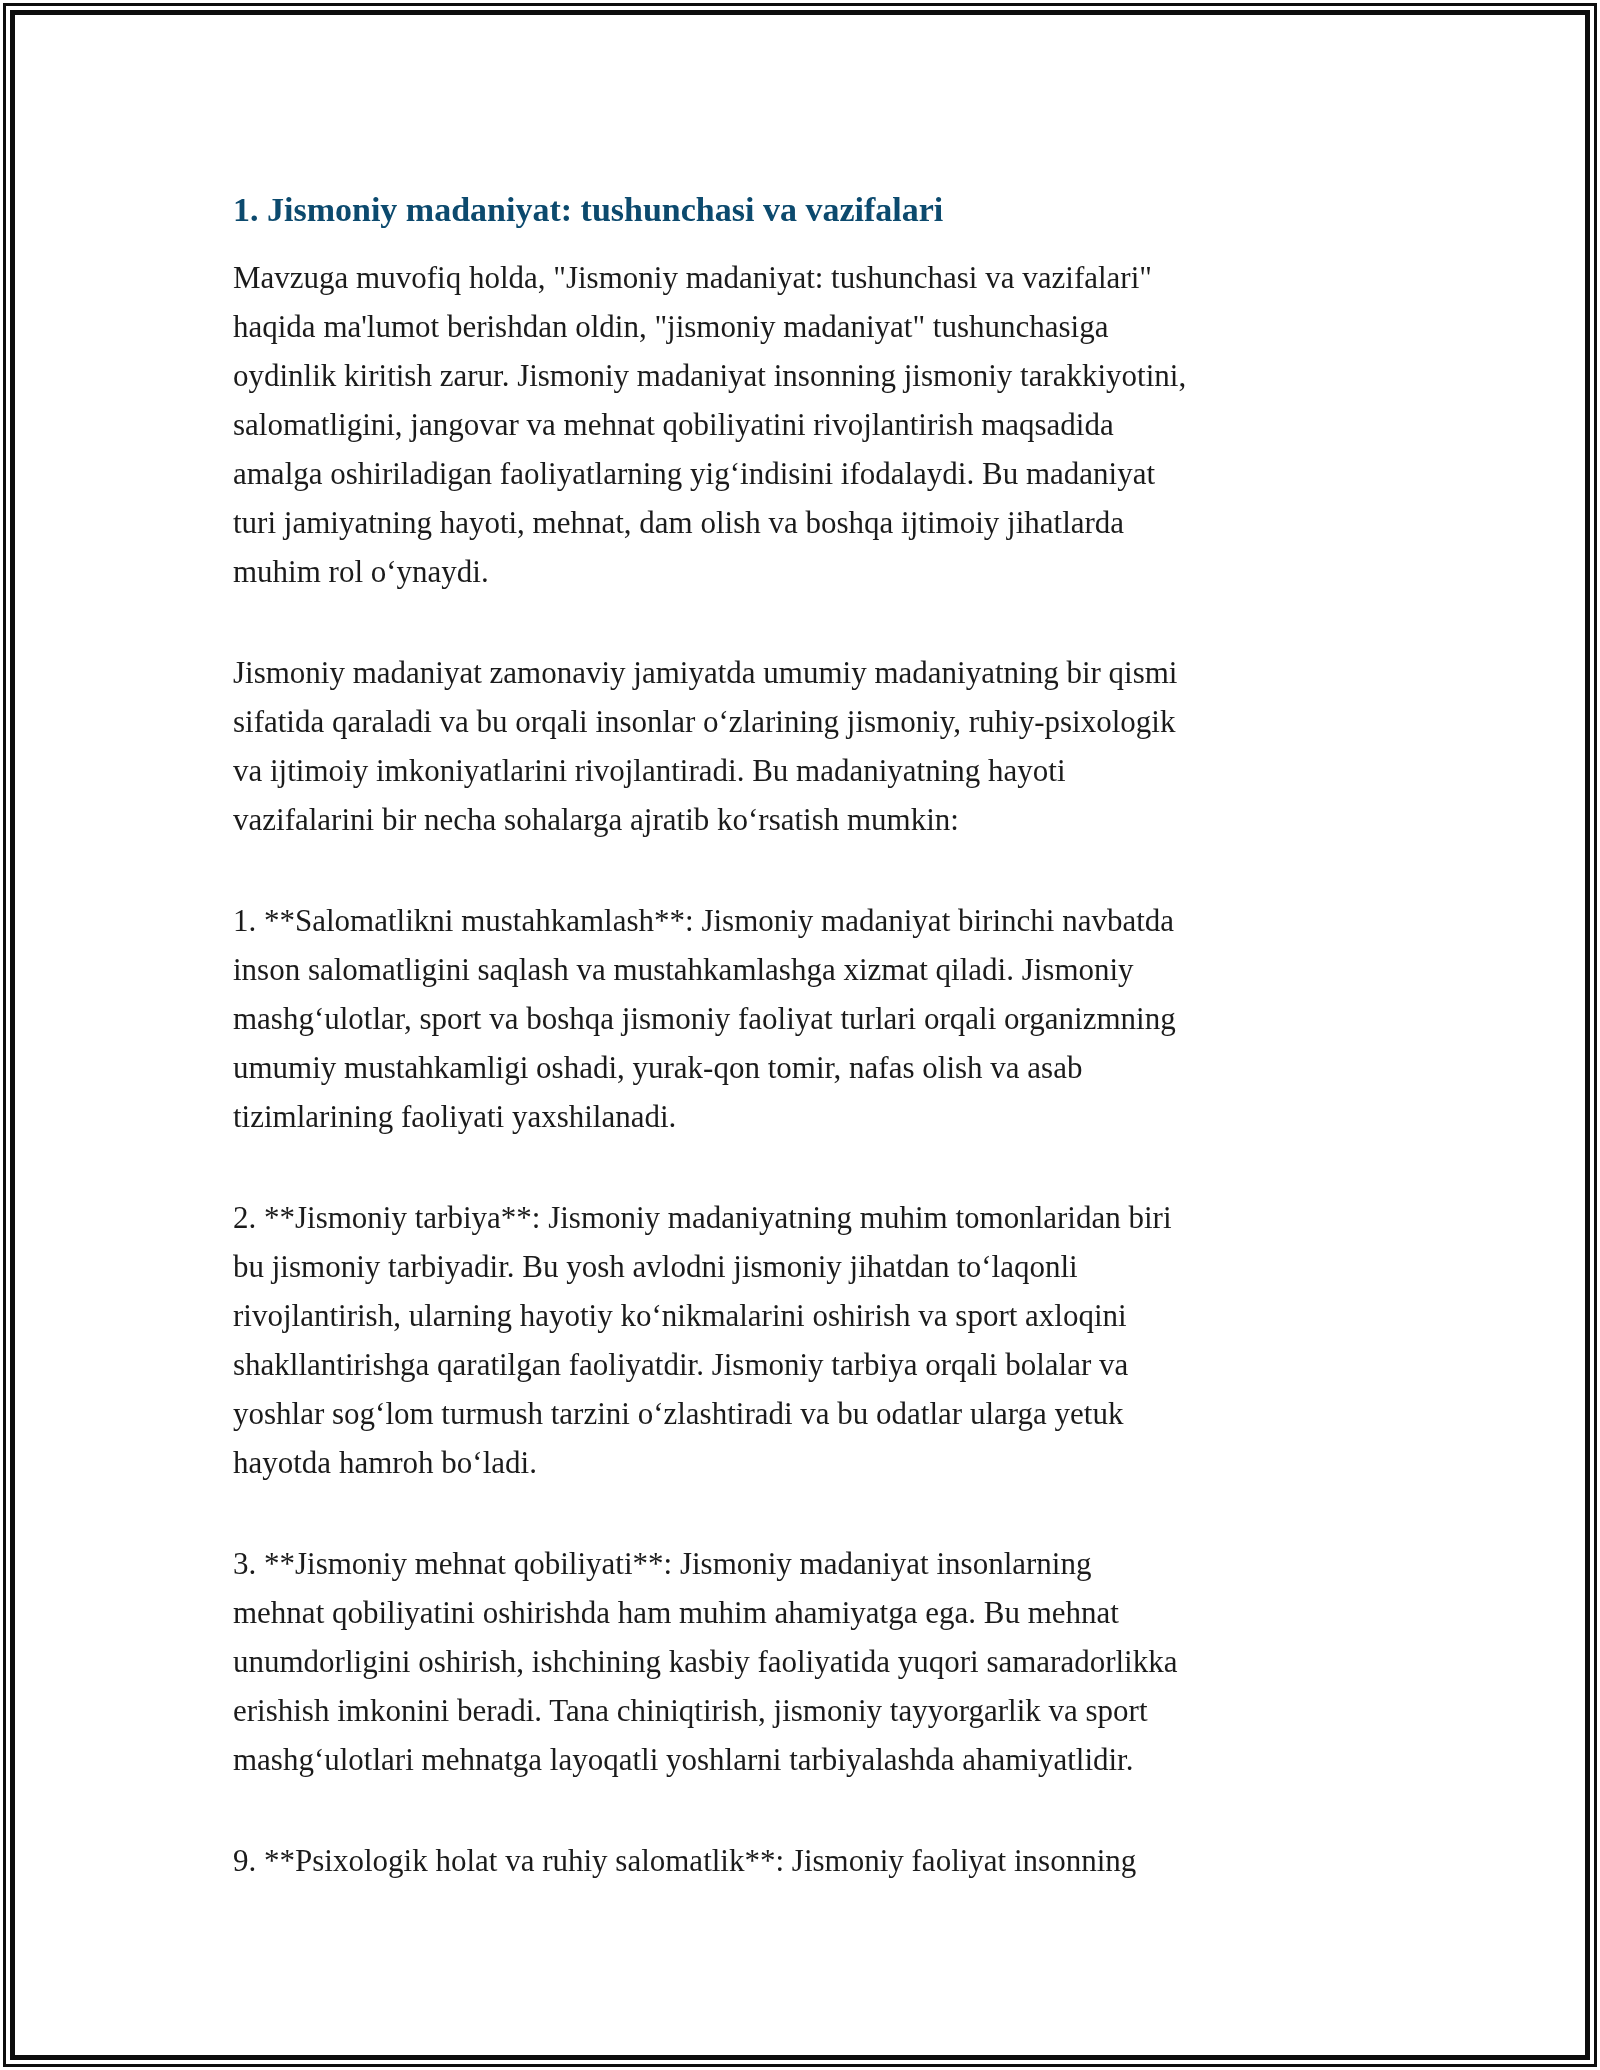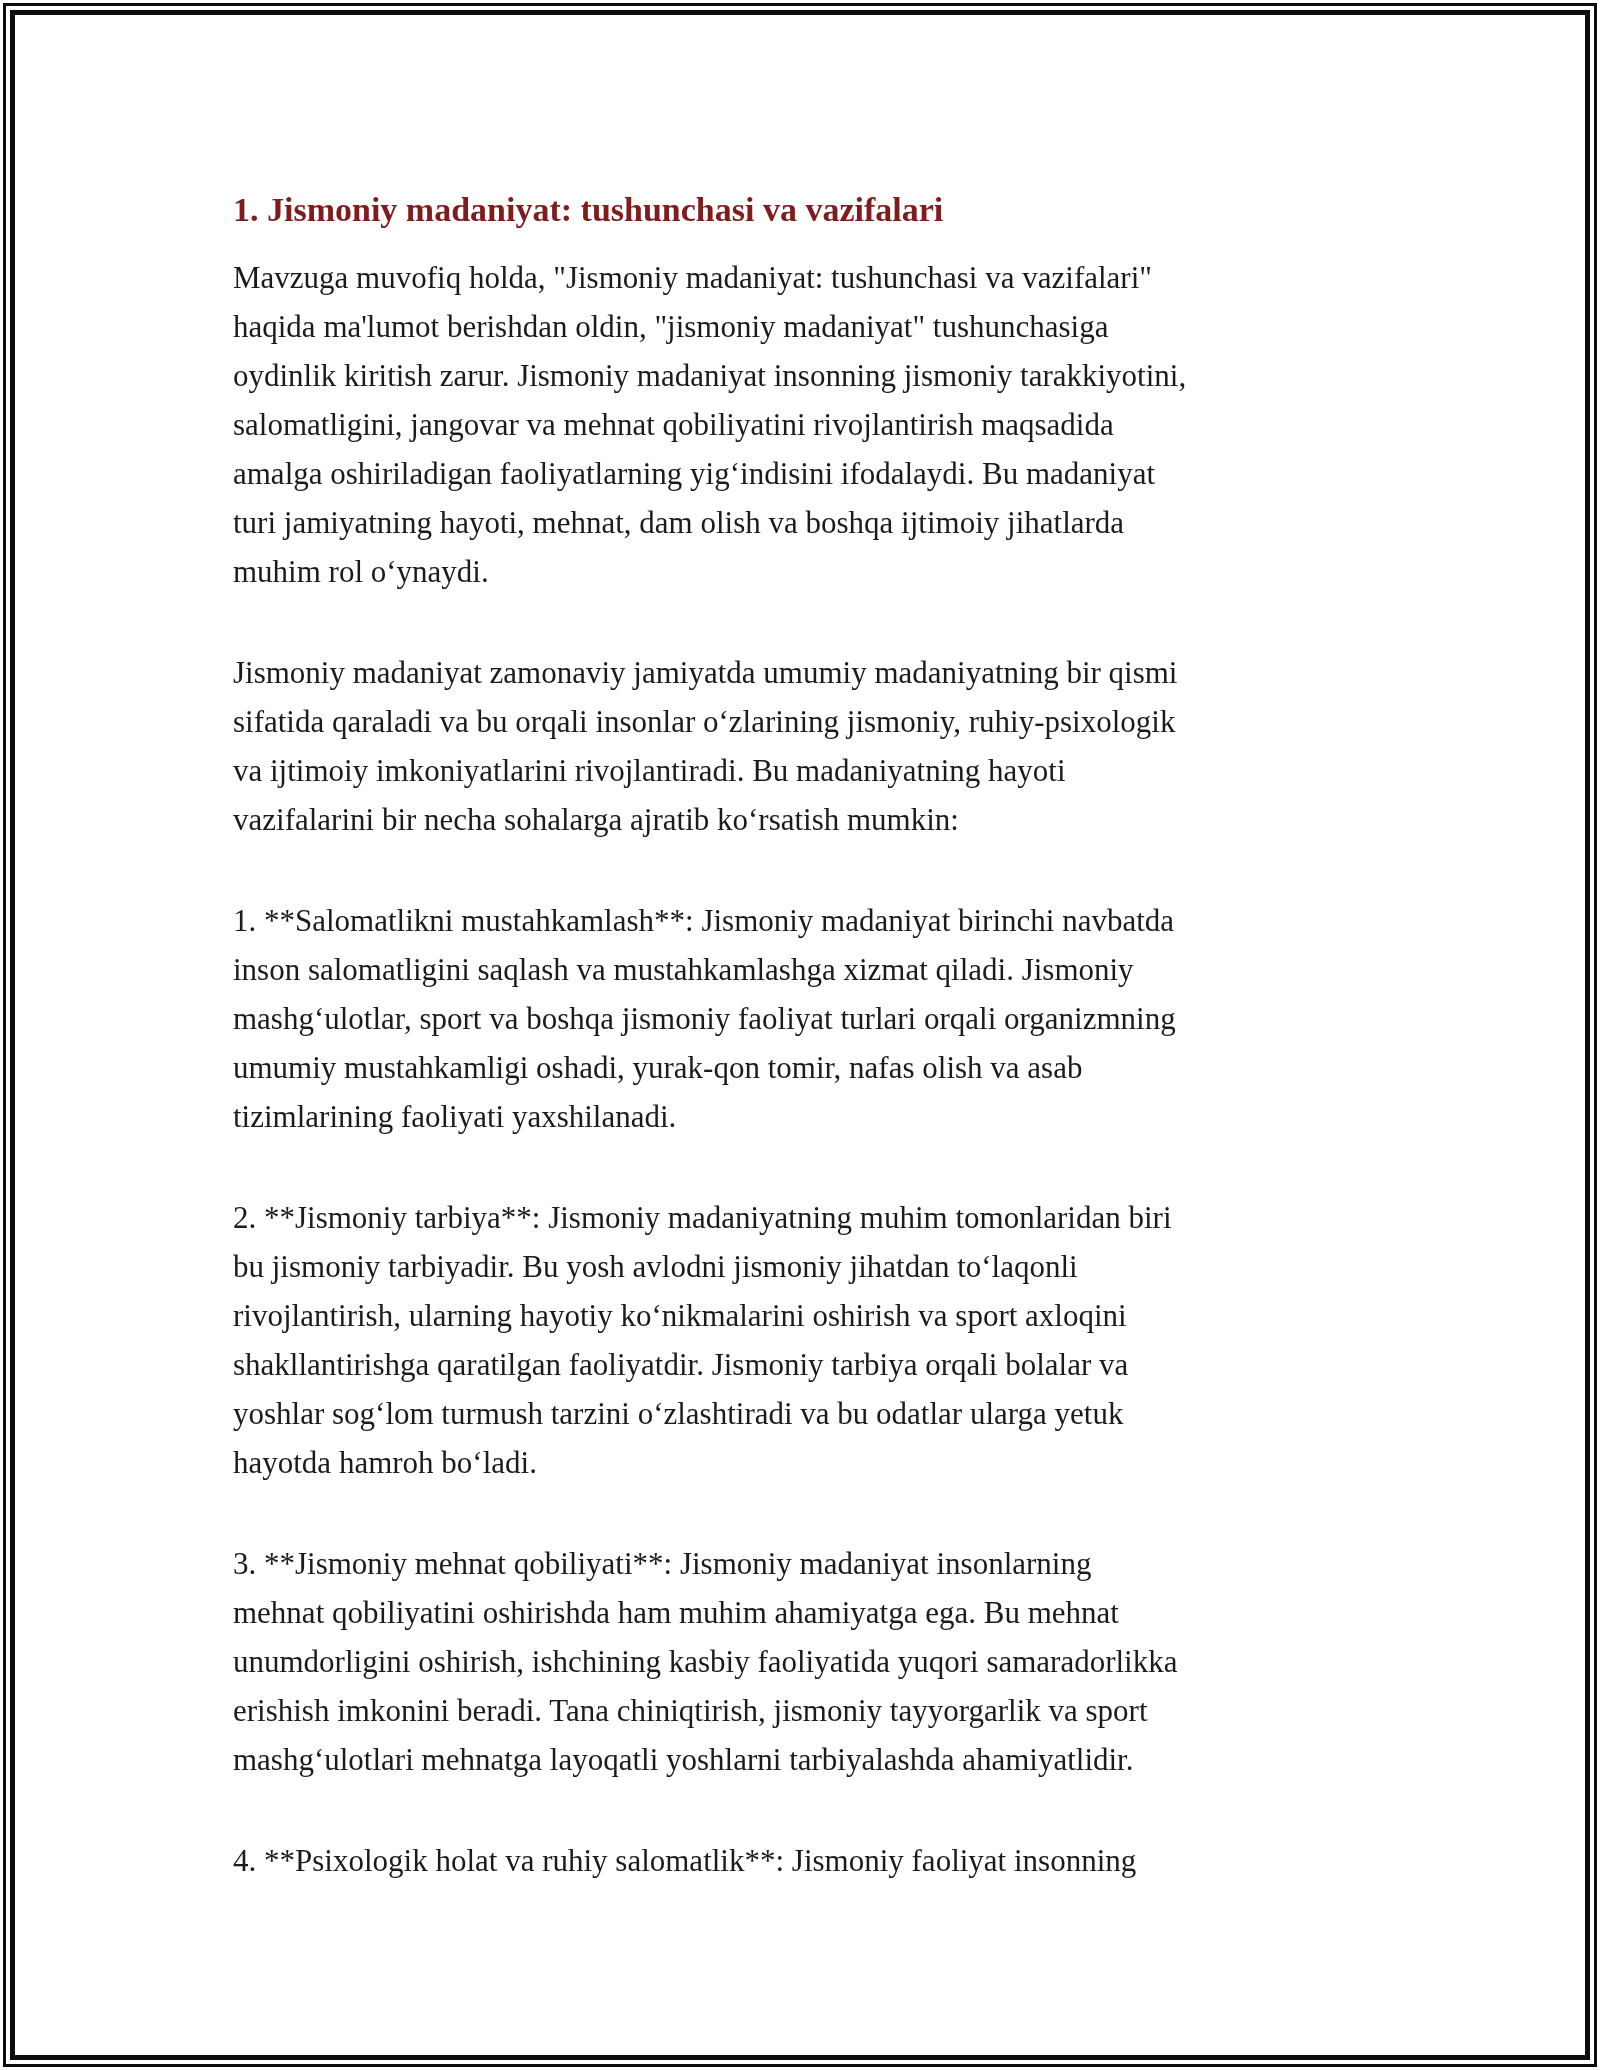--- a/index.html
+++ b/index.html
@@ -26,21 +26,21 @@
     position: absolute;
     top: 0; left: 0; right: 0; bottom: 0;
     padding: 172px 130px 0 218px;
     box-sizing: border-box;
   }
   .doc-title {
     font-family: "Liberation Serif", serif;
     font-weight: bold;
     font-size: 34px;
     line-height: 46px;
-    color: #7f1d1d;
+    color: #0c4a6e;
     margin: 0 0 20px 0;
   }
   .para {
     font-family: "Liberation Serif", serif;
     font-size: 31px;
     line-height: 49px;
     color: #1b1b1b;
     white-space: pre-line;
     margin: 0;
   }
@@ -75,16 +75,16 @@
 bu jismoniy tarbiyadir. Bu yosh avlodni jismoniy jihatdan to‘laqonli
 rivojlantirish, ularning hayotiy ko‘nikmalarini oshirish va sport axloqini
 shakllantirishga qaratilgan faoliyatdir. Jismoniy tarbiya orqali bolalar va
 yoshlar sog‘lom turmush tarzini o‘zlashtiradi va bu odatlar ularga yetuk
 hayotda hamroh bo‘ladi.</p>
       <p class="para">3. **Jismoniy mehnat qobiliyati**: Jismoniy madaniyat insonlarning
 mehnat qobiliyatini oshirishda ham muhim ahamiyatga ega. Bu mehnat
 unumdorligini oshirish, ishchining kasbiy faoliyatida yuqori samaradorlikka
 erishish imkonini beradi. Tana chiniqtirish, jismoniy tayyorgarlik va sport
 mashg‘ulotlari mehnatga layoqatli yoshlarni tarbiyalashda ahamiyatlidir.</p>
-      <p class="para">4. **Psixologik holat va ruhiy salomatlik**: Jismoniy faoliyat insonning</p>
+      <p class="para">9. **Psixologik holat va ruhiy salomatlik**: Jismoniy faoliyat insonning</p>
     </div>
   </div>
 </div>
 
 </body></html>

